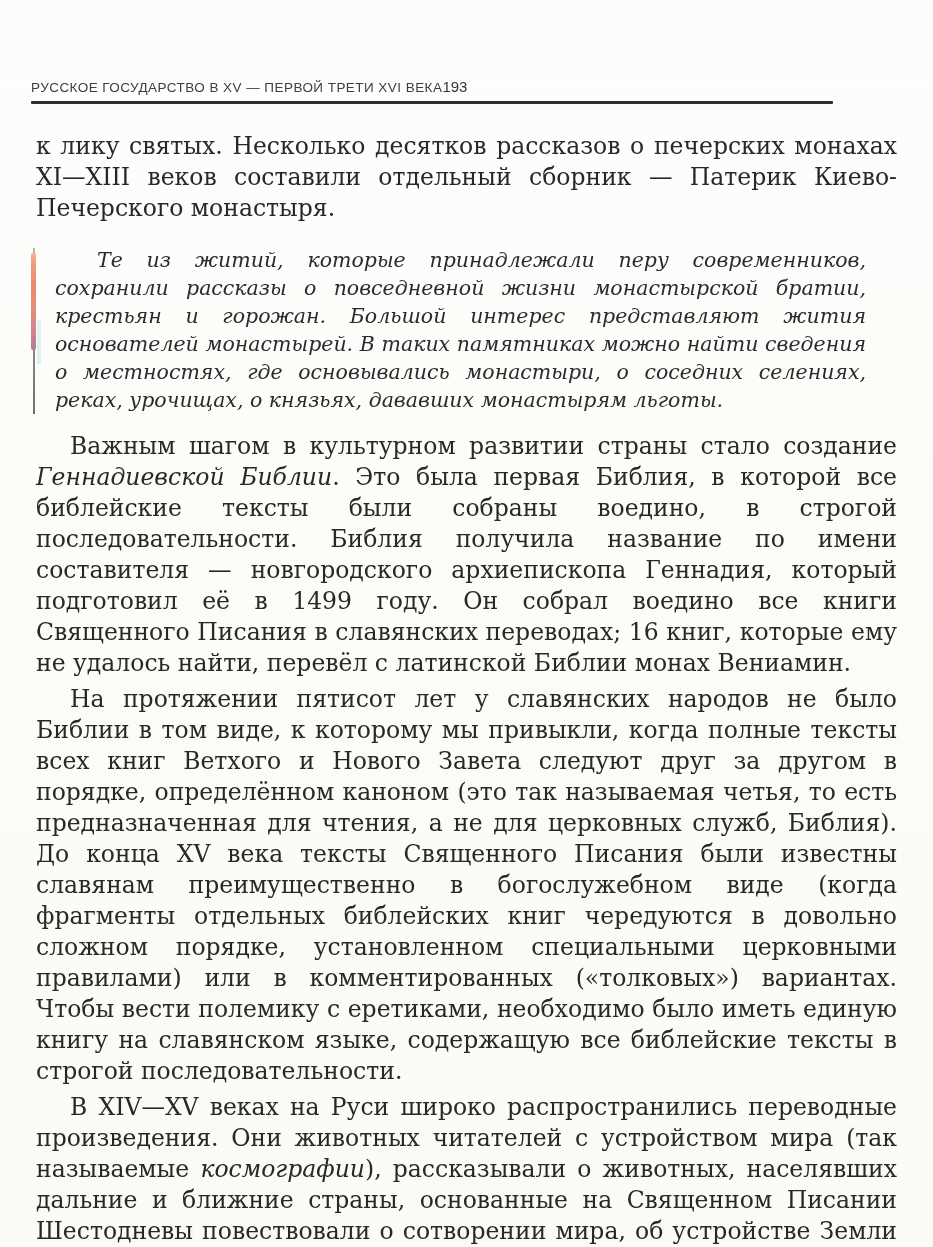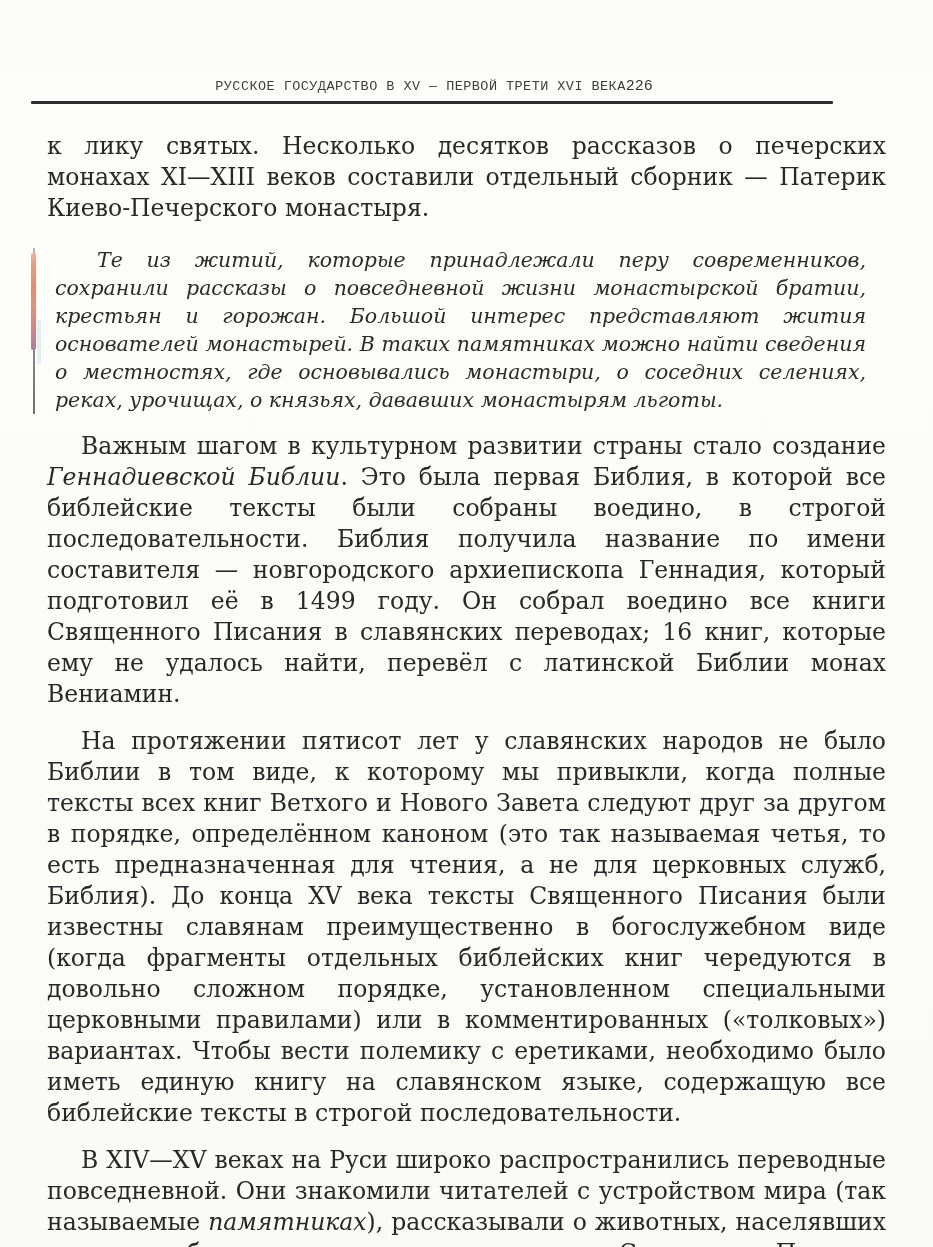--- a/index.html
+++ b/index.html
@@ -10,25 +10,25 @@
   }
   .page {
     position: relative;
     width: 933px; height: 1247px;
     background: linear-gradient(180deg, #fdfdfb 0%, #fbfbf8 60%, #fafaf7 100%);
     color: #272727;
   }
   
   .header {
     display: flex;
-    justify-content: center;
+    justify-content: flex-start;
     align-items: baseline;
     margin: 78px 0 0 31px;
     width: 806px;
-    font-family: Liberation Mono, monospace;
+    font-family: Liberation Sans, sans-serif;
   }
   .running-title {
     font-size: 13.5px;
     letter-spacing: 0.45px;
     color: #3e3e3e;
   }
   .page-number {
     font-size: 15px;
     color: #343434;
   }
@@ -42,21 +42,21 @@
   
   .text-column {
     margin: 27px 31px 0 31px;
     width: 871px;
     font-family: "DejaVu Serif", "Liberation Serif", serif;
     font-size: 23.5px;
     line-height: 31px;
     text-align: justify;
     color: #282828;
   }
-  .para { margin: 16px; text-indent: 34px; }
+  .para { margin: 5px; text-indent: 34px; }
   .para.no-indent { text-indent: 0; }
   em { }
   
   .quote {
     position: relative;
     margin: 22px 36px 17px 24px;
   }
   .quote-text {
     font-size: 20.5px;
     line-height: 28px;
@@ -88,36 +88,36 @@
     opacity: 0.8;
   }
 </style>
 </head>
 <body>
 
 <div class="page">
 
   <header class="header">
     <span class="running-title">РУССКОЕ ГОСУДАРСТВО В XV — ПЕРВОЙ ТРЕТИ XVI ВЕКА</span>
-    <span class="page-number">226</span>
+    <span class="page-number">193</span>
   </header>
 
   <div class="header-rule"></div>
 
   <main class="text-column">
 
     <p class="para no-indent">к лику святых. Несколько десятков рассказов о печерских монахах XI—XIII веков составили отдельный сборник — Патерик Киево-Печерского монастыря.</p>
 
     <div class="quote">
       <span class="quote-line"></span>
       <span class="quote-accent"></span>
       <span class="quote-cyan"></span>
       <p class="quote-text">Те из житий, которые принадлежали перу современников, сохранили рассказы о повседневной жизни монастырской братии, крестьян и горожан. Большой интерес представляют жития основателей монастырей. В таких памятниках можно найти сведения о местностях, где основывались монастыри, о соседних селениях, реках, урочищах, о князьях, дававших монастырям льготы.</p>
     </div>
 
     <p class="para"><span>Важным шагом в культурном развитии страны стало создание </span><em>Геннадиевской Библии</em><span>. Это была первая Библия, в которой все библейские тексты были собраны воедино, в строгой последовательности. Библия получила название по имени составителя — новгородского архиепископа Геннадия, который подготовил её в 1499 году. Он собрал воедино все книги Священного Писания в славянских переводах; 16 книг, которые ему не удалось найти, перевёл с латинской Библии монах Вениамин.</span></p>
 
     <p class="para">На протяжении пятисот лет у славянских народов не было Библии в том виде, к которому мы привыкли, когда полные тексты всех книг Ветхого и Нового Завета следуют друг за другом в порядке, определённом каноном (это так называемая четья, то есть предназначенная для чтения, а не для церковных служб, Библия). До конца XV века тексты Священного Писания были известны славянам преимущественно в богослужебном виде (когда фрагменты отдельных библейских книг чередуются в довольно сложном порядке, установленном специальными церковными правилами) или в комментированных («толковых») вариантах. Чтобы вести полемику с еретиками, необходимо было иметь единую книгу на славянском языке, содержащую все библейские тексты в строгой последовательности.</p>
 
-    <p class="para"><span>В XIV—XV веках на Руси широко распространились переводные повседневной. Они знакомили читателей с устройством мира (так называемые </span><em>памятниках</em><span>), рассказывали о животных, населявших дальние и ближние страны, основанные на Священном Писании Шестодневы повествовали о сотворении мира, об устройстве Земли и Вселенной.</span></p>
+    <p class="para"><span>В XIV—XV веках на Руси широко распространились переводные произведения. Они животных читателей с устройством мира (так называемые </span><em>космографии</em><span>), рассказывали о животных, населявших дальние и ближние страны, основанные на Священном Писании Шестодневы повествовали о сотворении мира, об устройстве Земли и Вселенной.</span></p>
 
   </main>
 </div>
 
 </body></html>

